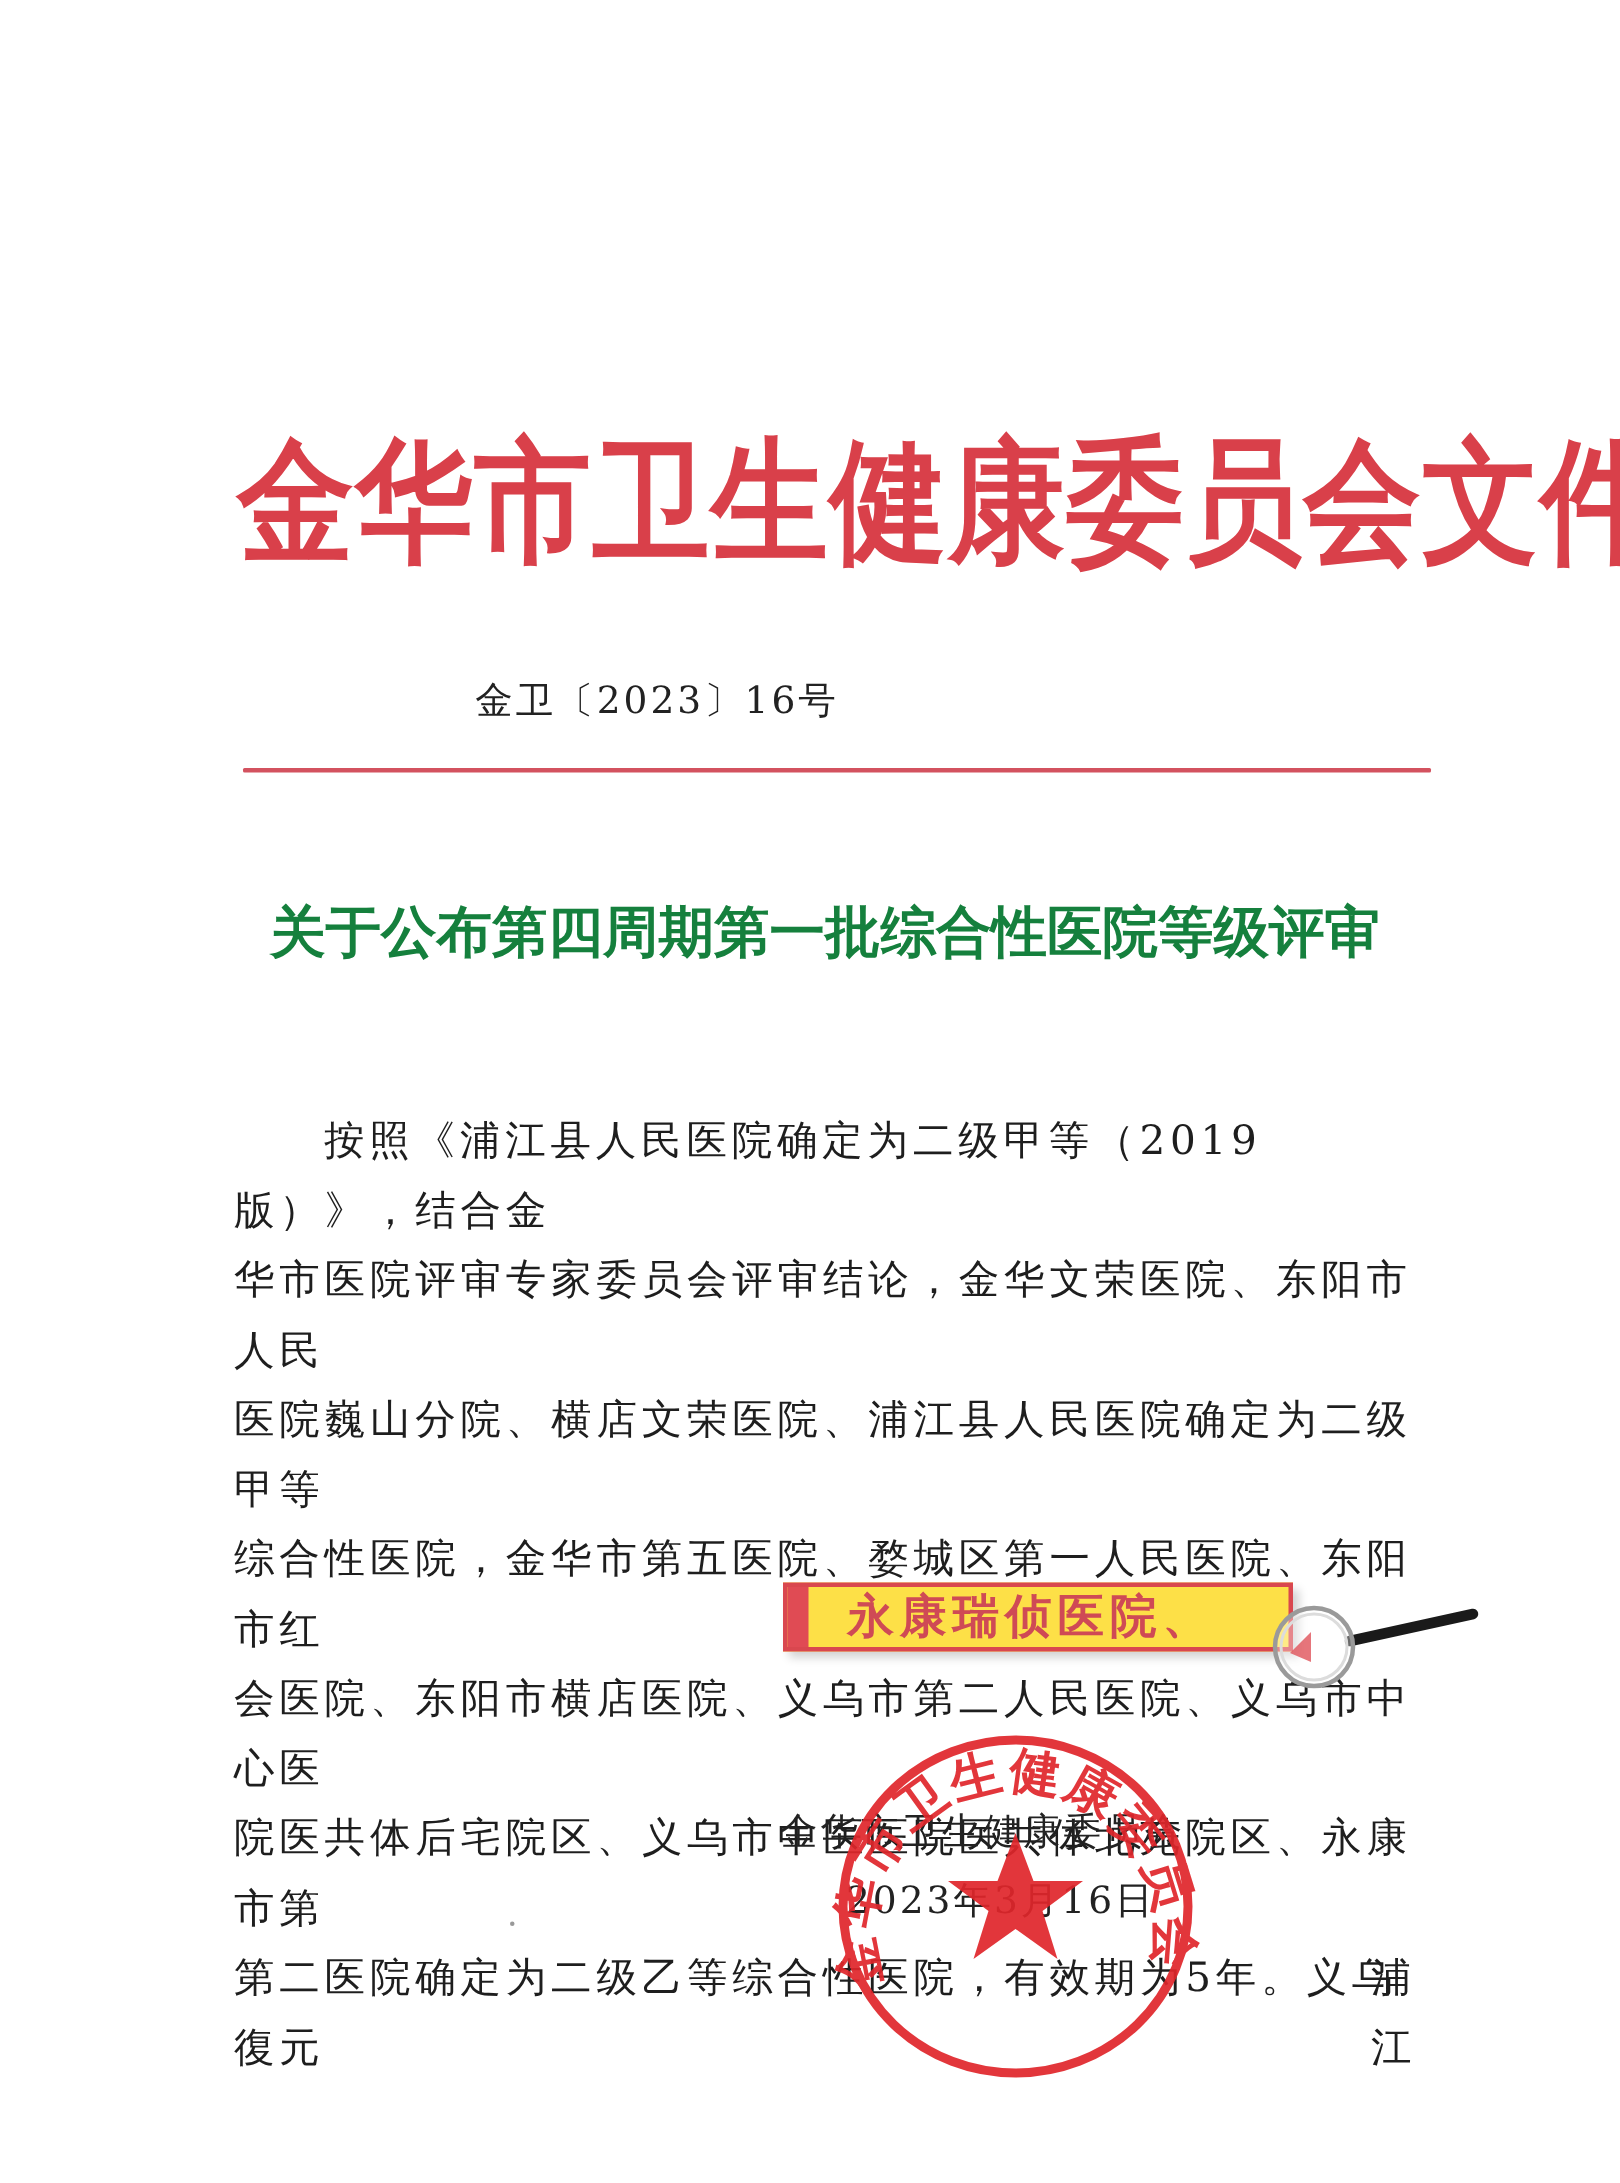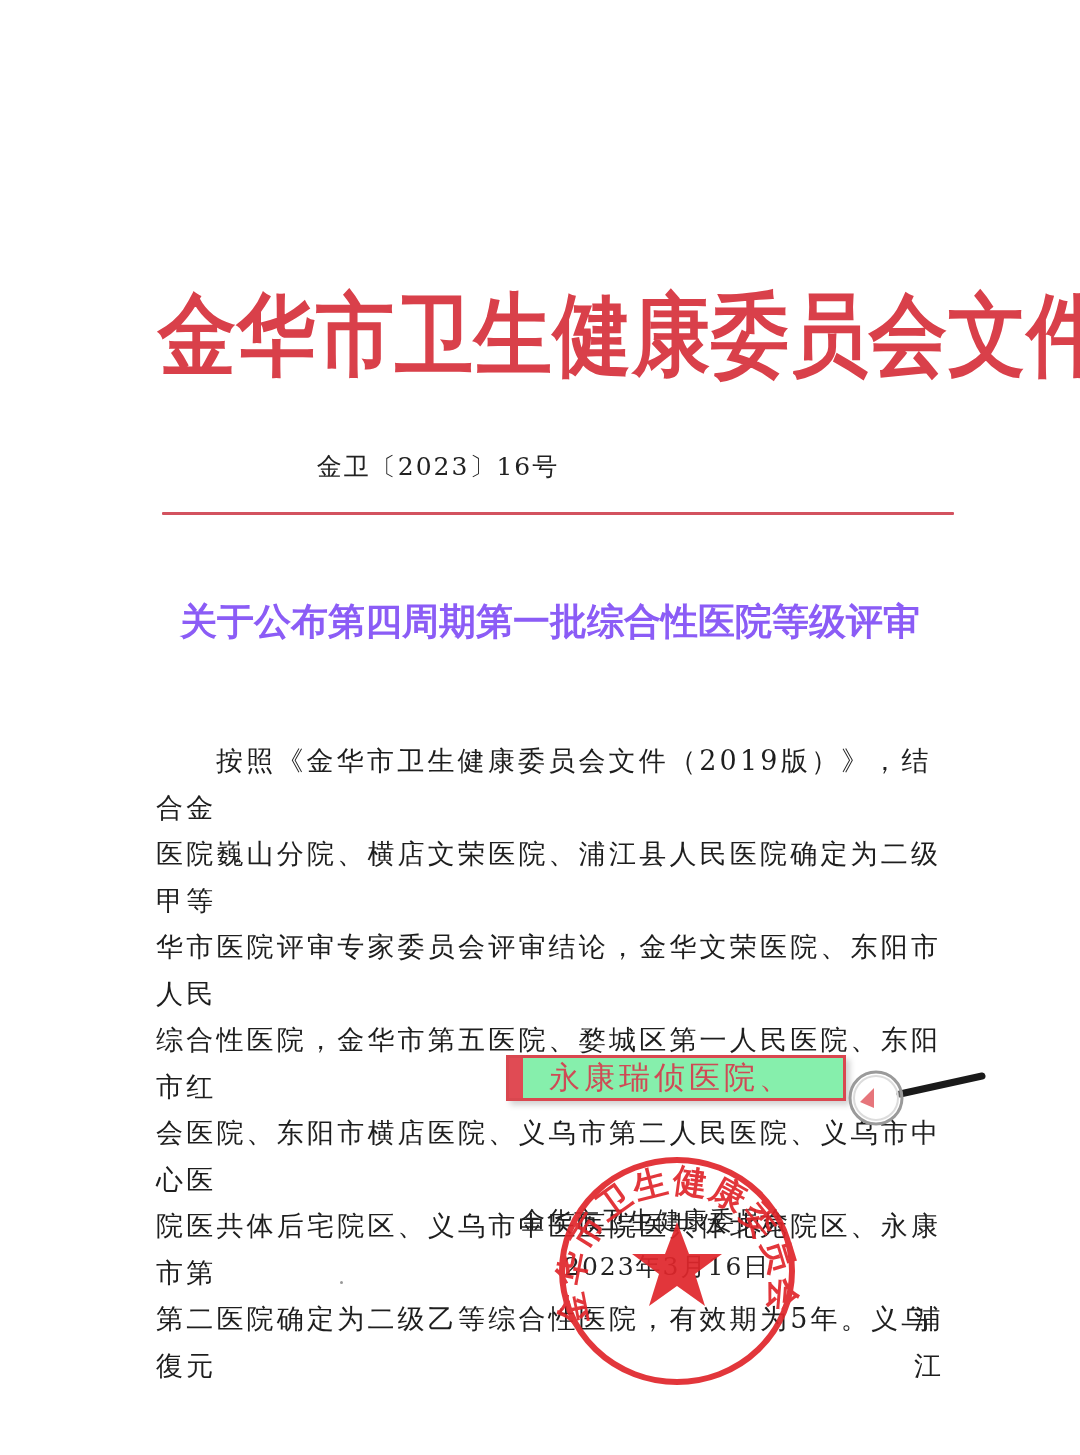--- a/index.html
+++ b/index.html
@@ -15,39 +15,39 @@
     .doc-number {
       position: absolute; left: 0; width: 876px; top: 450px; text-align: center;
       font-size: 25px; letter-spacing: 2px; color: #222;
     }
     .red-rule {
       position: absolute; left: 162px; top: 512px; width: 792px; height: 3px;
       background: #d3525f; border-radius: 1px;
     }
     .notice-title {
       position: absolute; left: 140px; width: 820px; top: 594px; text-align: center;
-      font-size: 37px; font-weight: bold; line-height: 54px; color: #8b5cf6;
+      font-size: 37px; font-weight: bold; line-height: 54px; color: #15803d;
       letter-spacing: 0px;
     }
     .body-text {
       position: absolute; left: 156px; width: 800px; top: 738px;
       font-size: 27px; line-height: 46.5px; color: #1e1e1e; letter-spacing: 3.2px;
     }
     .body-text p { margin: 0; }
     .indent { text-indent: 60px; }
     .signature {
       position: absolute; left: 520px; top: 1198px; font-size: 25px; letter-spacing: 2px;
       color: #222; line-height: 46px; z-index: 1;
     }
     .signature .date { padding-left: 44px; }
     .highlight-box {
-      position: absolute; left: 506px; top: 1055px; width: 340px; height: 46px;
-      background: #86efac; border: 3px solid #d9474f; box-sizing: border-box;
+      position: absolute; left: 522px; top: 1055px; width: 340px; height: 46px;
+      background: #fde047; border: 3px solid #d9474f; box-sizing: border-box;
       box-shadow: 4px 4px 6px rgba(0,0,0,0.18); z-index: 4;
-      display: flex; align-items: center;
+      display: flex; align-items: center; font-weight: bold;
     }
     .highlight-box .accent-bar { width: 14px; height: 100%; background: #e04b54; }
     .highlight-box .text {
       flex: 1; font-size: 31px; color: #cf4a55; letter-spacing: 4px; padding-left: 26px;
       font-family: "DejaVu Sans", "Liberation Sans", sans-serif;
     }
     .magnifier { position: absolute; left: 840px; top: 1060px; width: 150px; height: 70px; z-index: 5; }
     .stamp { position: absolute; left: 552px; top: 1150px; width: 250px; height: 242px; z-index: 3; opacity: 0.92; }
     .tiny-dot { position: absolute; left: 340px; top: 1281px; width: 3px; height: 3px; background: #999; border-radius: 50%; }
   </style>
@@ -58,23 +58,23 @@
 
 <div class="doc-number">金卫〔2023〕16号</div>
 
 <div class="red-rule"></div>
 
 <div class="notice-title">
   <div>关于公布第四周期第一批综合性医院等级评审</div>
 </div>
 
 <div class="body-text">
-  <p class="indent">按照《金华市卫生健康委员会文件（2019版）》，结合金</p>
+  <p class="indent">按照《浦江县人民医院确定为二级甲等（2019版）》，结合金</p>
+  <p>华市医院评审专家委员会评审结论，金华文荣医院、东阳市人民</p>
   <p>医院巍山分院、横店文荣医院、浦江县人民医院确定为二级甲等</p>
-  <p>华市医院评审专家委员会评审结论，金华文荣医院、东阳市人民</p>
   <p>综合性医院，金华市第五医院、婺城区第一人民医院、东阳市红</p>
   <p>会医院、东阳市横店医院、义乌市第二人民医院、义乌市中心医</p>
   <p>院医共体后宅院区、义乌市中医医院医共体北苑院区、永康市第</p>
   <p style="position:relative;">
     <span style="position:absolute; left:758px;">浦江</span>
   </p>
   <p>第二医院确定为二级乙等综合性医院，有效期为5年。义乌復元</p>
 
 </div>
 

